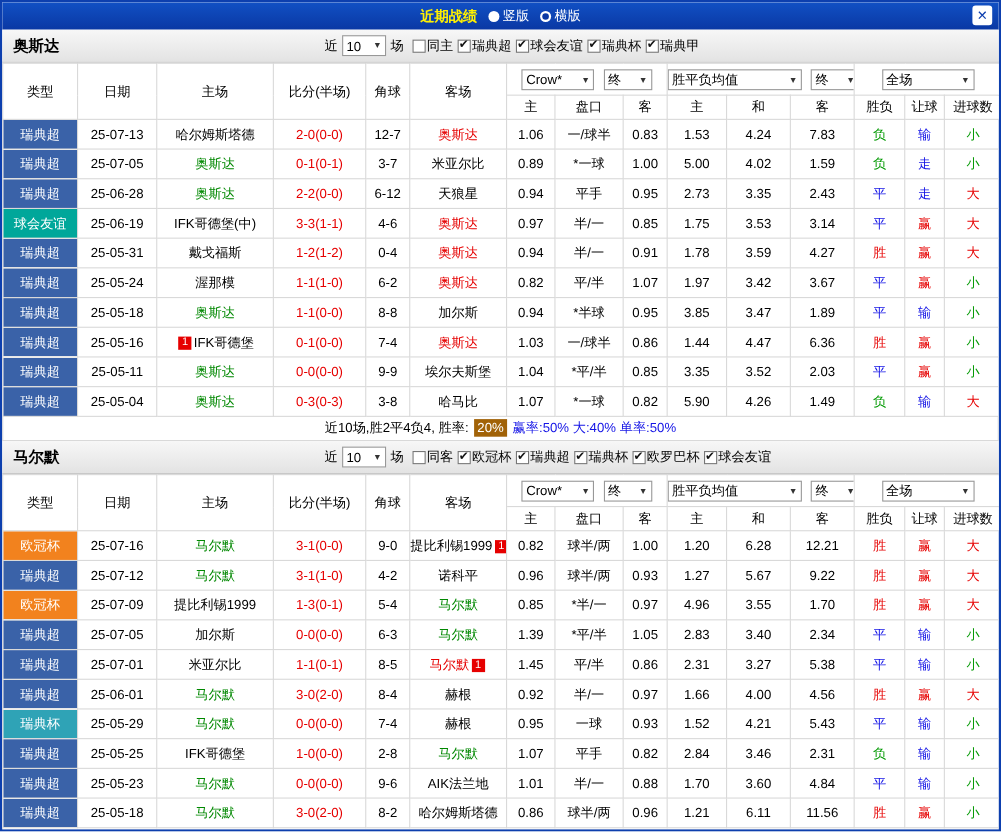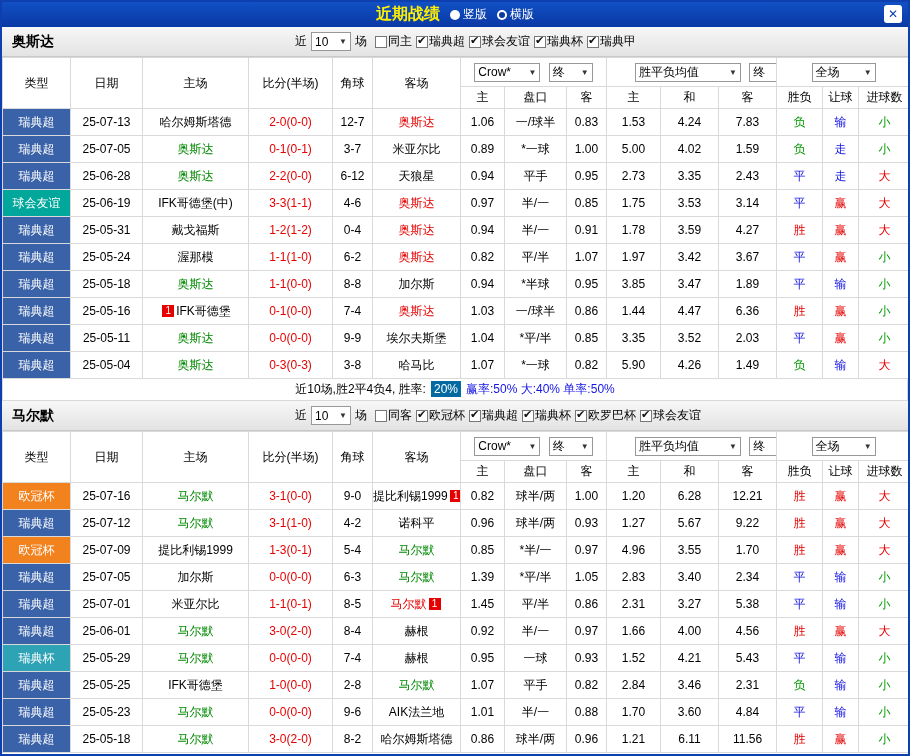--- a/index.html
+++ b/index.html
@@ -6,21 +6,21 @@
   html,body { margin:0; padding:0; background:#fff; }
   .window {
     width:910px; height:756px; overflow:hidden; position:relative;
     border:2px solid #0d3fae; background:#fff;
     font-family:"Liberation Sans","DejaVu Sans",sans-serif; font-size:12px; color:#000;
   }
   
   .titlebar { height:25px; background:linear-gradient(#1150c4,#0a38a4); color:#fff;
     display:flex; align-items:center; justify-content:center; position:relative; }
   .tb-center { display:flex; align-items:center; gap:10px; }
-  .tb-title { color:#fff000; font-weight:bold; font-size:16px; }
+  .tb-title { color:#fff000; font-weight:bold; font-size:13px; }
   .tb-radio { display:inline-flex; align-items:center; gap:3px; cursor:pointer; font-size:12px; color:#fff; }
   .radio { width:10px; height:10px; border-radius:50%; background:#fff; display:inline-block; position:relative; }
   .radio.sel::after { content:""; position:absolute; left:2px; top:2px; width:6px; height:6px; border-radius:50%; background:#0a38a4; }
   .close { position:absolute; right:6px; top:3px; width:18px; height:18px; background:#fff; color:#0d3fae;
     border-radius:3px; text-align:center; line-height:18px; font-weight:bold; font-size:12px; cursor:pointer; }
   
   .teambar { height:30px; display:flex; align-items:center; background:linear-gradient(#f7f7f7,#e3e3e3);
     border-bottom:1px solid #c8c8c8; position:relative; }
   .teamname { margin-left:10px; font-weight:bold; font-size:14px; }
   .filters { position:absolute; left:293px; display:flex; align-items:center; gap:4px; white-space:nowrap; }
@@ -34,32 +34,32 @@
   .grid thead tr.h1 th { height:29px; font-weight:normal; background:#fff; }
   .grid thead tr.h2 th { height:22px; font-weight:normal; background:#fff; }
   .grid td { height:26px; line-height:26px; }
   td.lg { color:#fff; }
   .selbox { display:inline-flex; align-items:center; justify-content:space-between; border:1px solid #989898;
     background:#fff; height:19px; padding:0 3px; vertical-align:middle; cursor:pointer; font-size:12px; }
   .selbox .arr { font-size:8px; color:#333; margin-left:4px; }
   .sb-near  { width:40px; }
   .sb-bk    { width:66px; }
   .sb-fin   { width:44px; margin-left:5px; }
-  .sb-avg   { width:106px;margin-left:28px; }
-  .sb-scope { width:64px; }
+  .sb-avg   { width:122px; }
+  .sb-scope { width:84px; }
   .c-red   { color:#e60000; }
   .c-blue  { color:#1414e6; }
   .c-green { color:#009900; }
   .t-green { color:#008800; }
   .t-red   { color:#e60000; }
   .t-black { color:#000; }
   .rk { display:inline-block; min-width:12px; height:12px; line-height:12px; padding:0 1px;
     background:#e60000; color:#fff; font-size:10px; margin:0 2px; vertical-align:1px; }
   .summary { height:22px; line-height:21px; text-align:center; border:1px solid #d9d9d9; border-top:none; }
-  .rate { background:#0369a1; color:#fff; padding:1px 3px; margin:0 5px; }
+  .rate { background:#a16207; color:#fff; padding:1px 3px; margin:0 5px; }
   .sblue { color:#1414e6;text-align:center; }
 </style>
 </head>
 <body>
 
 <div class="window">
 
   <div class="titlebar">
     <div class="tb-center">
       <span class="tb-title">近期战绩</span>

